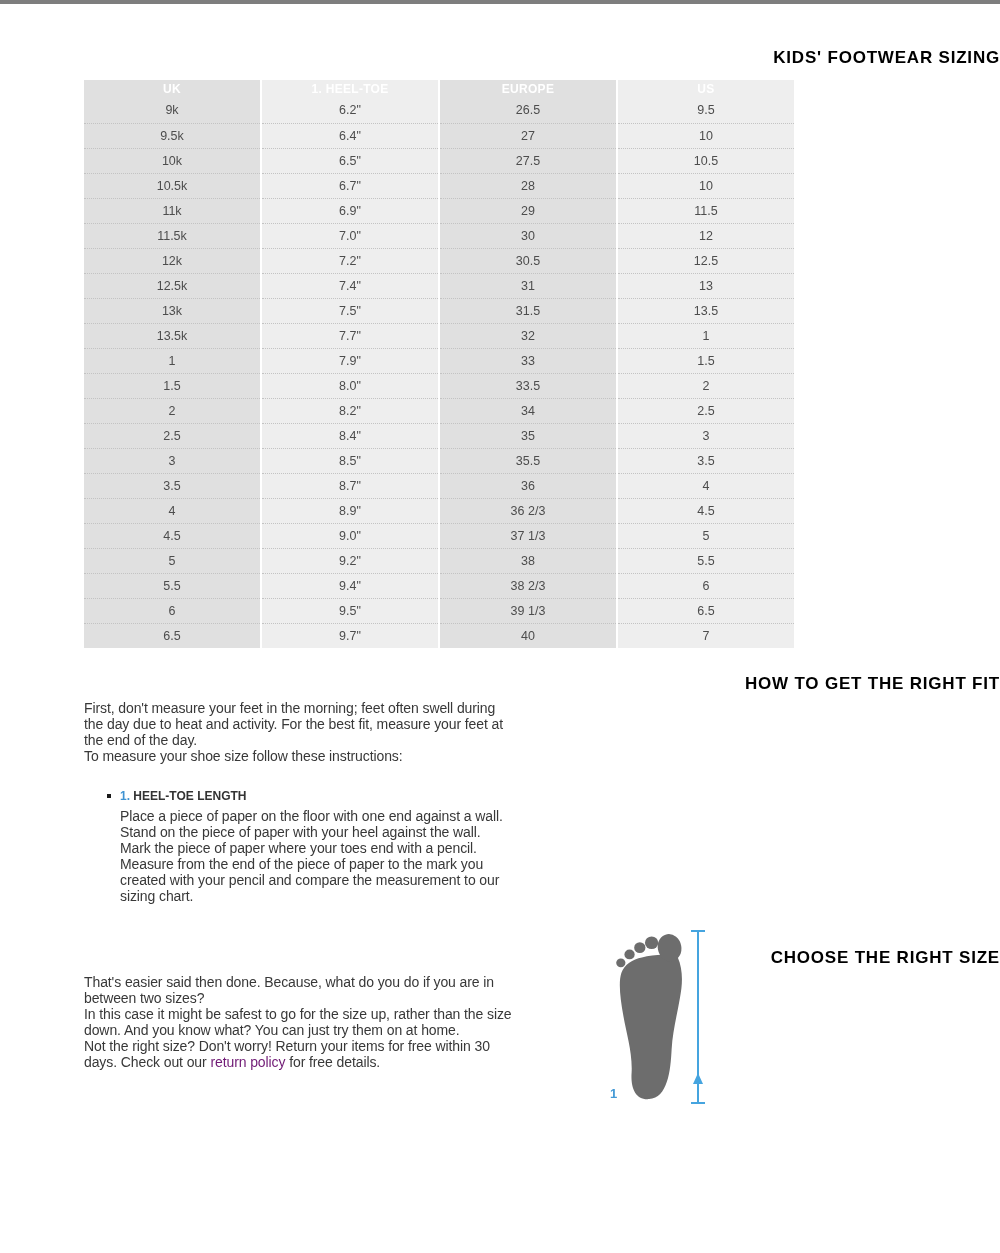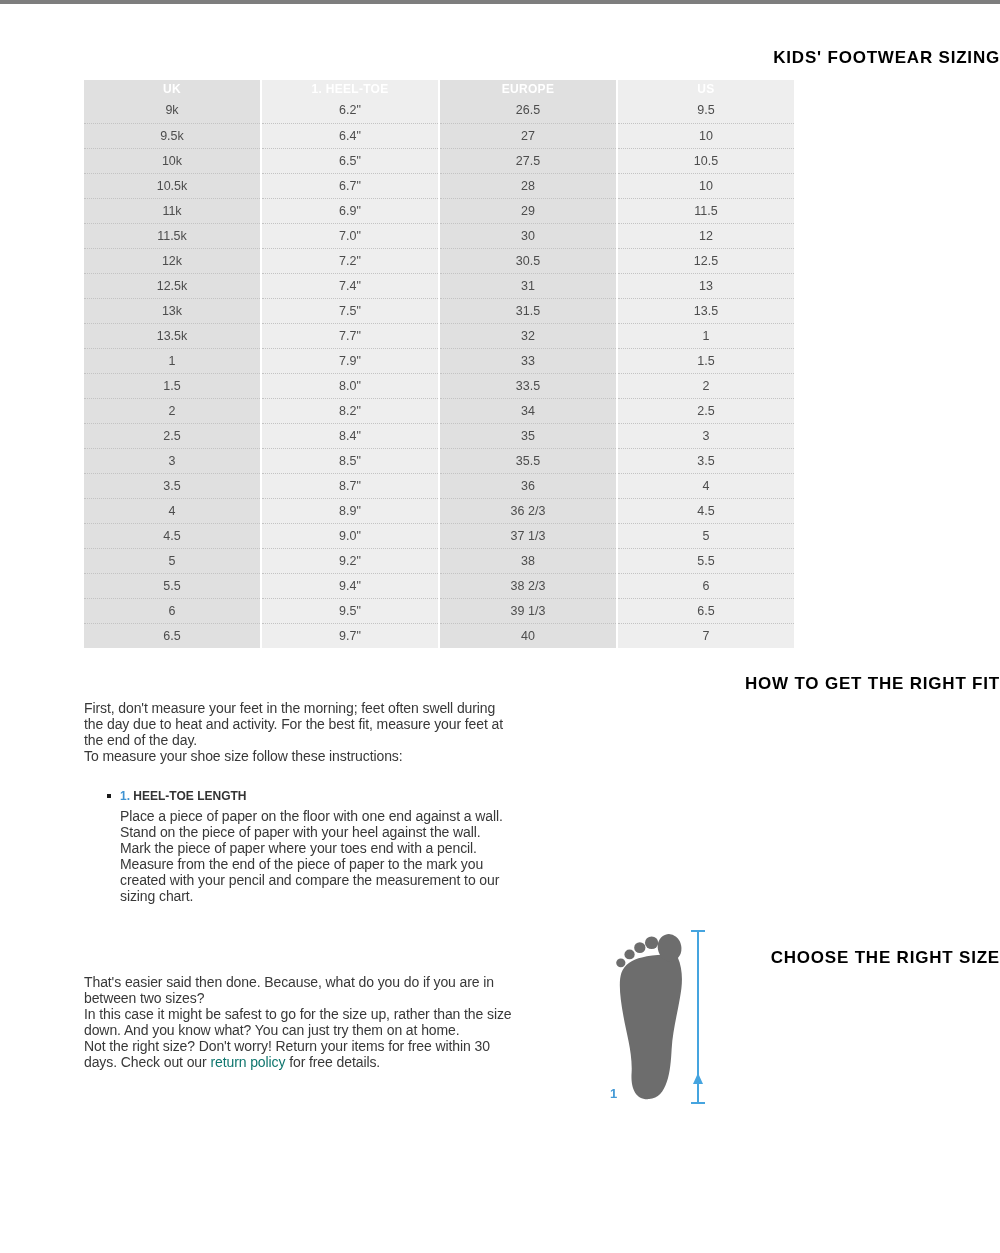--- a/index.html
+++ b/index.html
@@ -46,21 +46,21 @@
 
   .step { position: relative; padding-left: 36px; margin-top: 20px; width: 420px; }
   .bullet-square {
     position: absolute; left: 23px; top: 10px;
     width: 4px; height: 4px; background: #1a1a1a; display: block;
   }
   .step-head { font-size: 12px; font-weight: bold; line-height: 24px; color: #333; }
   .step-num { color: #3f93d2; }
 
   #choose-para { margin-top: 6px; width: 460px; }
-  a.inline-link { color: #0f766e; text-decoration: none; cursor: pointer; }
+  a.inline-link { color: #701a75; text-decoration: none; cursor: pointer; }
 
   
   .foot-diagram { position: absolute; left: 608px; top: 880px; width: 110px; height: 185px; }
   .foot-svg { position: absolute; left: 0; top: 4px; }
   .measure-svg { position: absolute; left: 82px; top: 0; }
   .diagram-label {
     position: absolute; left: 2px; top: 158px;
     color: #459ad6; font-size: 13px; font-weight: bold;
   }
 </style>

